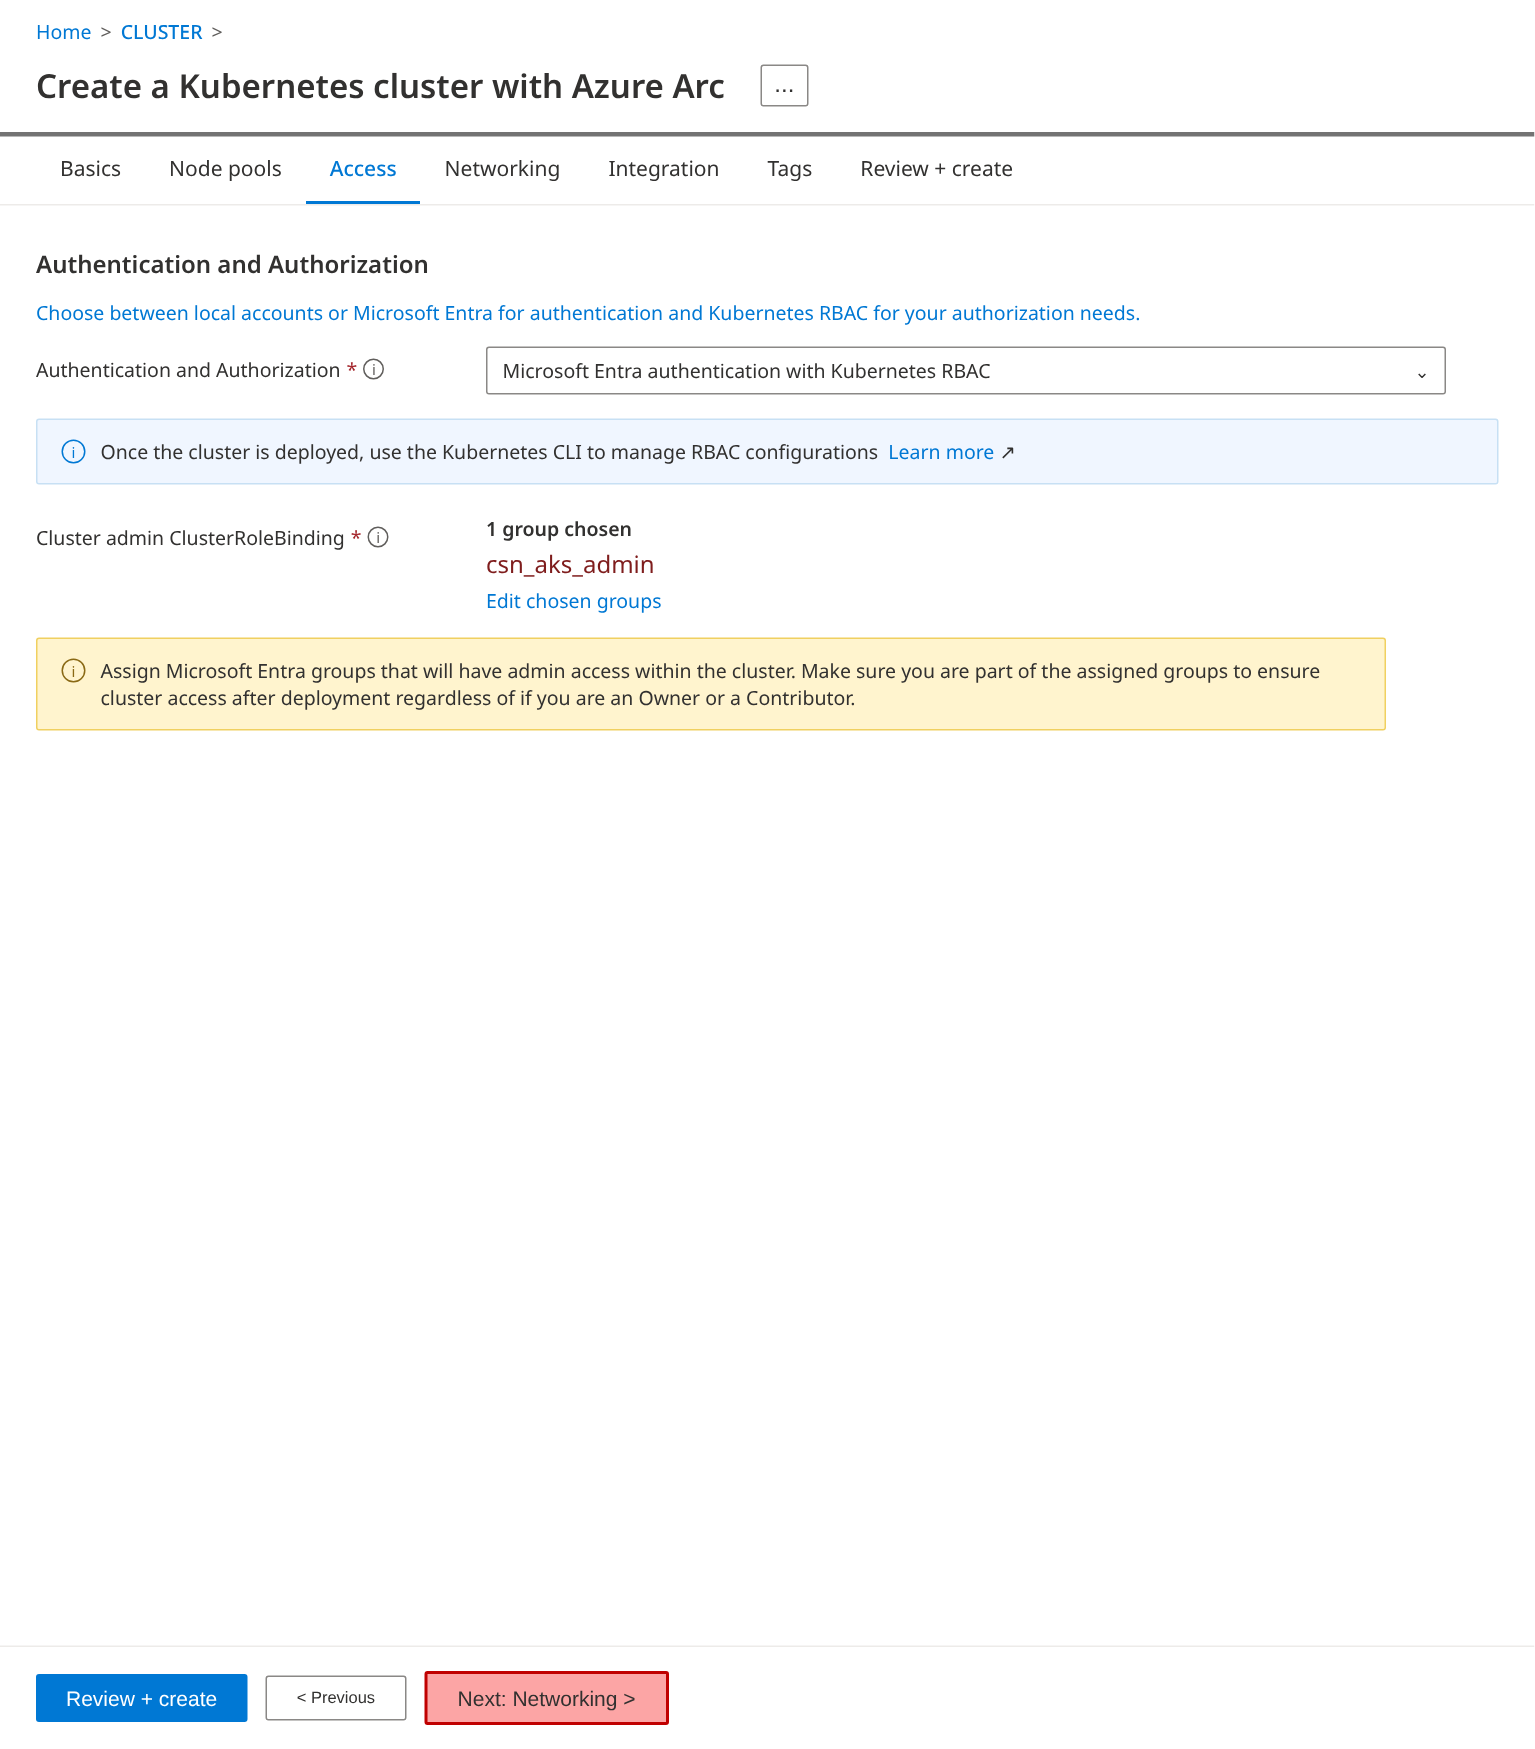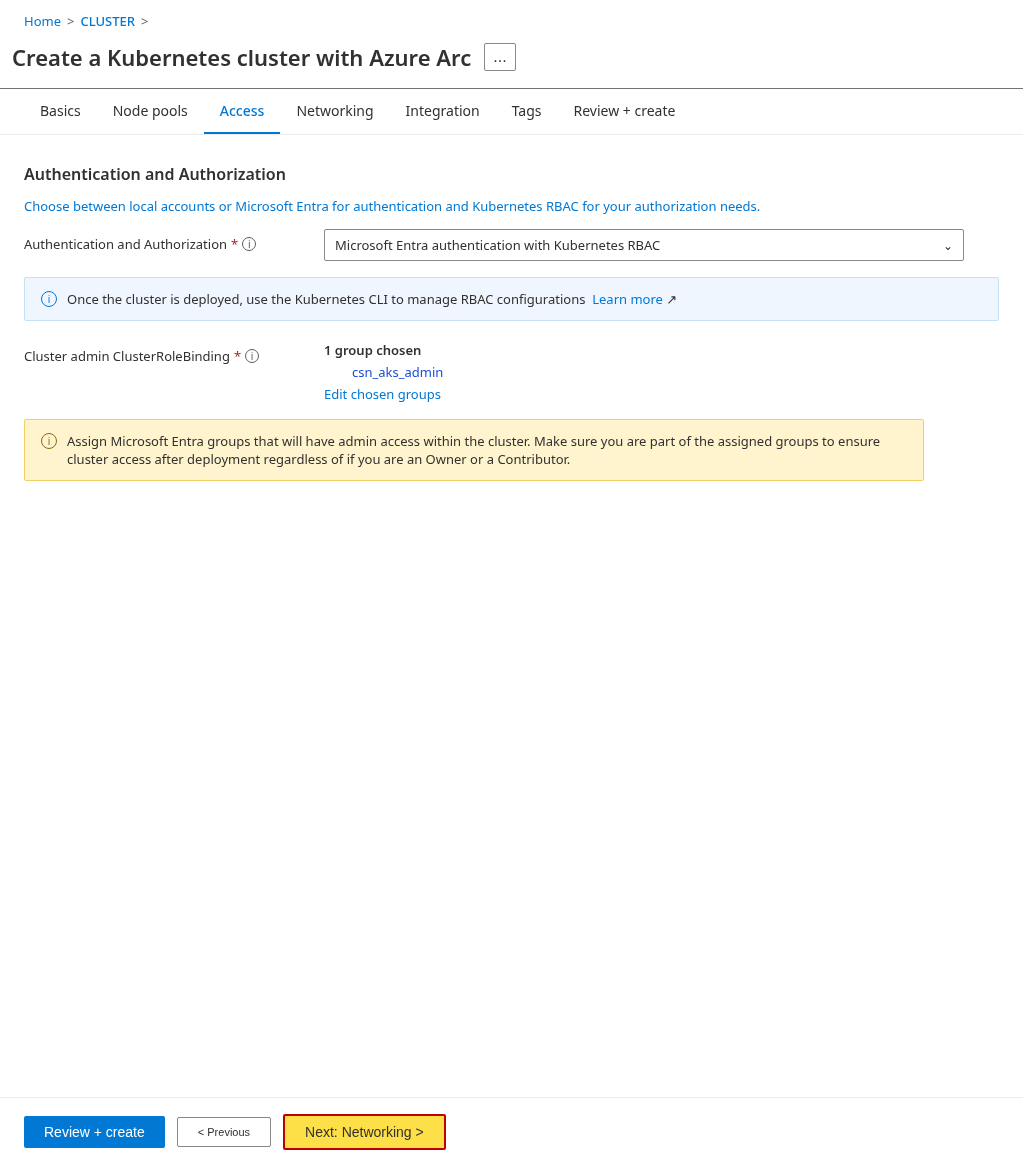--- a/index.html
+++ b/index.html
@@ -21,25 +21,25 @@
       color: #605e5c;
       display: flex;
       align-items: flex-start;
       gap: 6px;
     }
     .breadcrumb a {
       color: #0078d4;
       text-decoration: none;
     }
     .page-header {
-      padding: 8px 12px 16px;
-      display: flex;
-      align-items: center;
-      gap: 13px;
-      border-bottom: 1px solid #737373;
+      padding: 8px 24px 16px;
+      display: flex;
+      align-items: center;
+      gap: 24px;
+      border-bottom: 3px solid #737373;
     }
     .page-title {
       font-size: 22px;
       font-weight: 600;
       color: #323130;
     }
     .more-btn {
       border: 1px solid #8a8886;
       background: #fff;
       border-radius: 2px;
@@ -191,23 +191,22 @@
     .cluster-binding-value {
       display: flex;
       flex-direction: column;
       gap: 4px;
     }
     .binding-count {
       font-weight: 600;
       font-size: 13px;
     }
     .binding-name {
-      font-size: 13px;
-      color: #1d4ed8;
-      margin-left: 28px;
+      font-size: 16px;
+      color: #7f1d1d;
     }
     .edit-link {
       color: #0078d4;
       text-decoration: none;
       font-size: 13px;
       cursor: pointer;
     }
     .footer-bar {
       background: #fff;
       border-top: 1px solid #edebe9;
@@ -230,21 +229,21 @@
       background: #fff;
       color: #323130;
       border: 1px solid #8a8886;
       border-radius: 2px;
       padding: 8px 20px;
       font-size: 11px;
       cursor: pointer;
       white-space: nowrap;
     }
     .btn-next {
-      background: #fde047;
+      background: #fca5a5;
       color: #323130;
       border: 2px solid #c00000;
       border-radius: 2px;
       padding: 8px 20px;
       font-size: 14px;
       cursor: pointer;
       white-space: nowrap;
     }
   </style>
 </head>

